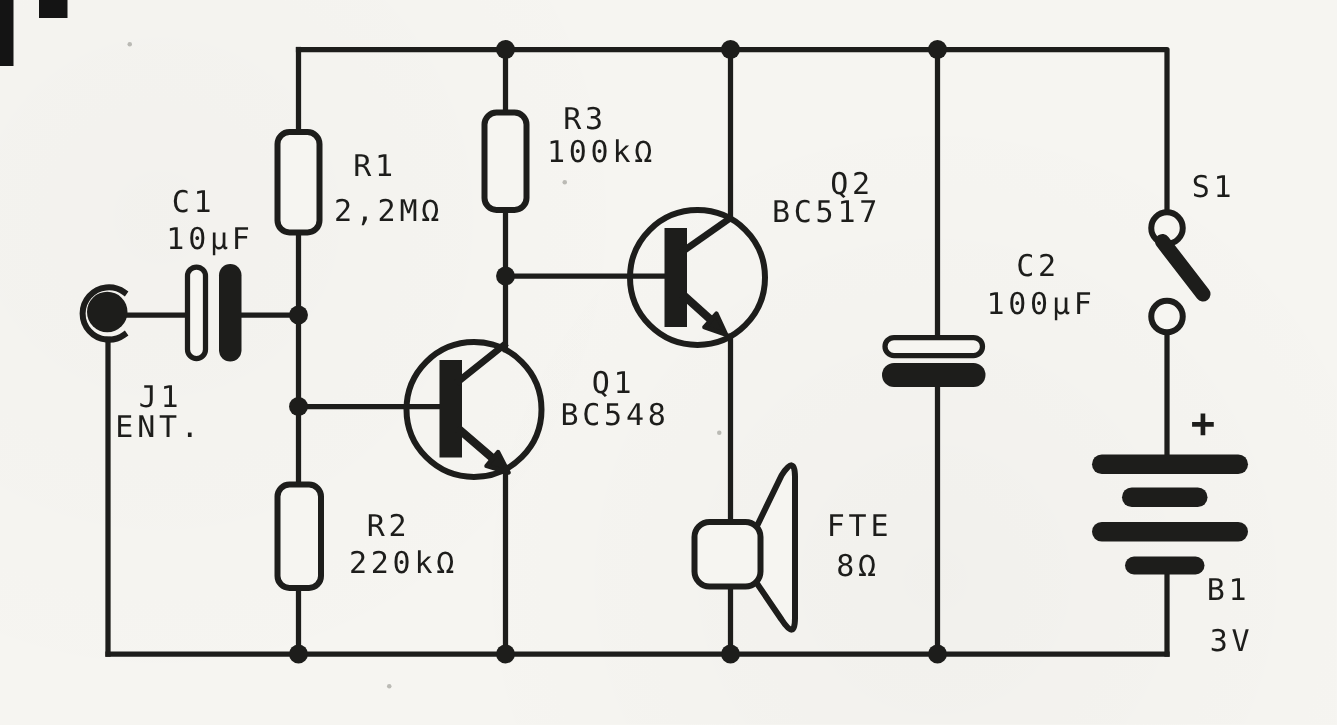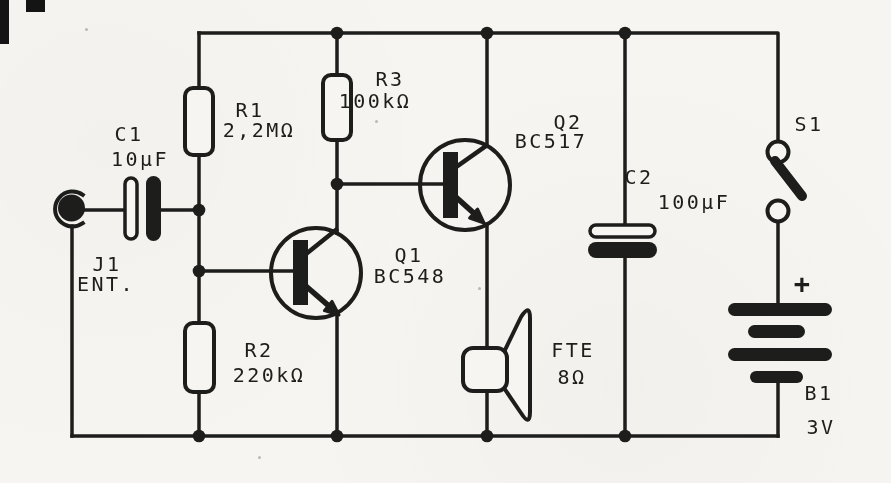--- a/index.html
+++ b/index.html
@@ -137,35 +137,35 @@
     </g>
   </svg>
 
   <div class="lbl" style="left:129px;top:134px">C1</div>
   <div class="lbl" style="left:140px;top:159px">10µF</div>
 
   <div class="lbl" style="left:107px;top:264px">J1</div>
   <div class="lbl" style="left:106px;top:284px">ENT.</div>
 
   <div class="lbl" style="left:250px;top:110px">R1</div>
-  <div class="lbl" style="left:259px;top:130px">2,2MΩ</div>
+  <div class="lbl" style="left:259px;top:140px">2,2MΩ</div>
 
   <div class="lbl" style="left:259px;top:350px">R2</div>
   <div class="lbl" style="left:269px;top:375px">220kΩ</div>
 
   <div class="lbl" style="left:390px;top:79px">R3</div>
-  <div class="lbl" style="left:375px;top:101px">100kΩ</div>
+  <div class="lbl" style="left:401px;top:101px">100kΩ</div>
 
   <div class="lbl" style="left:409px;top:255px">Q1</div>
   <div class="lbl" style="left:410px;top:276px">BC548</div>
 
   <div class="lbl" style="left:568px;top:122px">Q2</div>
   <div class="lbl" style="left:551px;top:141px">BC517</div>
 
-  <div class="lbl" style="left:639px;top:177px">C2</div>
+  <div class="lbl" style="left:692px;top:177px">C2</div>
   <div class="lbl" style="left:694px;top:202px">100µF</div>
 
   <div class="lbl" style="left:809px;top:124px">S1</div>
 
   <div class="lbl" style="left:573px;top:350px">FTE</div>
   <div class="lbl" style="left:572px;top:377px">8Ω</div>
 
   <div class="lbl plus" style="left:802px;top:283px">+</div>
   <div class="lbl" style="left:819px;top:393px">B1</div>
   <div class="lbl" style="left:821px;top:427px">3V</div>

